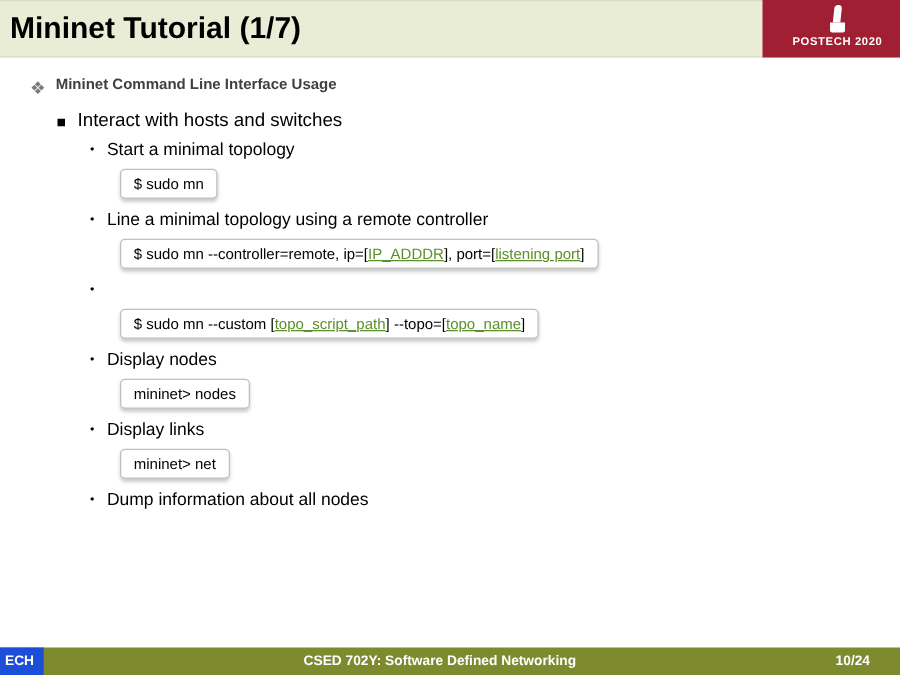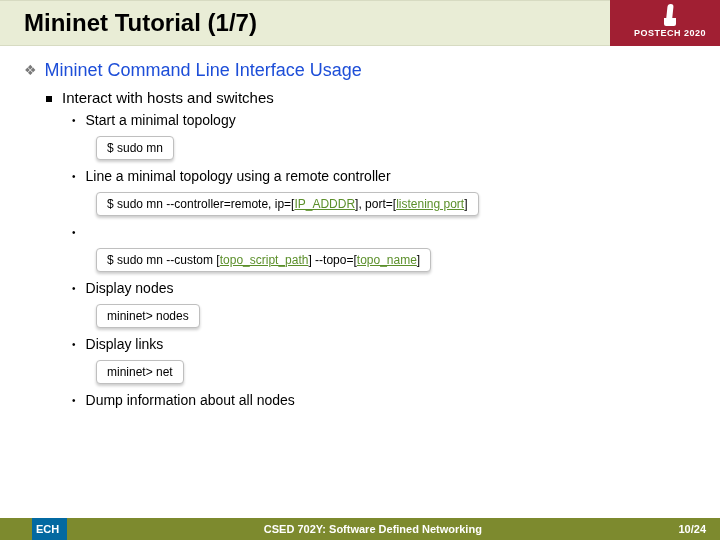--- a/index.html
+++ b/index.html
@@ -11,21 +11,21 @@
     overflow: hidden;
   }
   .title-band {
     width: 100%;
     height: 46px;
     background: #e9edd6;
     border-top: 1px solid #d7dbc2;
     border-bottom: 1px solid #d7dbc2;
     display: flex;
     align-items: center;
-    padding-left: 24px;
+    padding-left: 8px;
   }
   .title-text {
     font-size: 24px;
     font-weight: 700;
     color: #000;
   }
   .logo {
     position: absolute;
     right: 14px; top: 4px;
     text-align: center;
@@ -70,23 +70,23 @@
     align-items: flex-start;
     margin-bottom: 8px;
   }
   .l1 .bullet {
     color: #7a7a7a;
     font-size: 14px;
     margin-right: 8px;
     line-height: 20px;
   }
   .l1 .txt {
-    font-size: 18px;
-    font-weight: 400;
-    color: #1d4ed8;
+    font-size: 12px;
+    font-weight: 700;
+    color: #404040;
   }
   .l2 {
     display: flex;
     align-items: flex-start;
     margin-left: 22px;
     margin-bottom: 6px;
   }
   .l2 .bullet {
     width: 6px; height: 6px;
     background: #000;
@@ -138,33 +138,32 @@
     width: 100%;
     height: 22px;
     background: #7d8a2e;
     color: #fff;
     font-size: 11px;
     font-weight: 700;
     display: flex;
     align-items: center;
   }
   .footer-left {
-    background: #0369a1;
+    background: #1d4ed8;
     height: 100%;
     padding: 0 8px 0 4px;
     display: flex;
     align-items: center;
-    margin-left: 32px;
   }
   .footer-center {
     flex: 1;
     text-align: center;
   }
   .footer-right {
-    padding-right: 14px;
+    padding-right: 24px;
   }
 </style>
 </head>
 <body>
 
 <div class="logo-bg"></div>
 <div class="title-band">
   <span class="title-text">Mininet Tutorial (1/7)</span>
 </div>
 <div class="logo">

